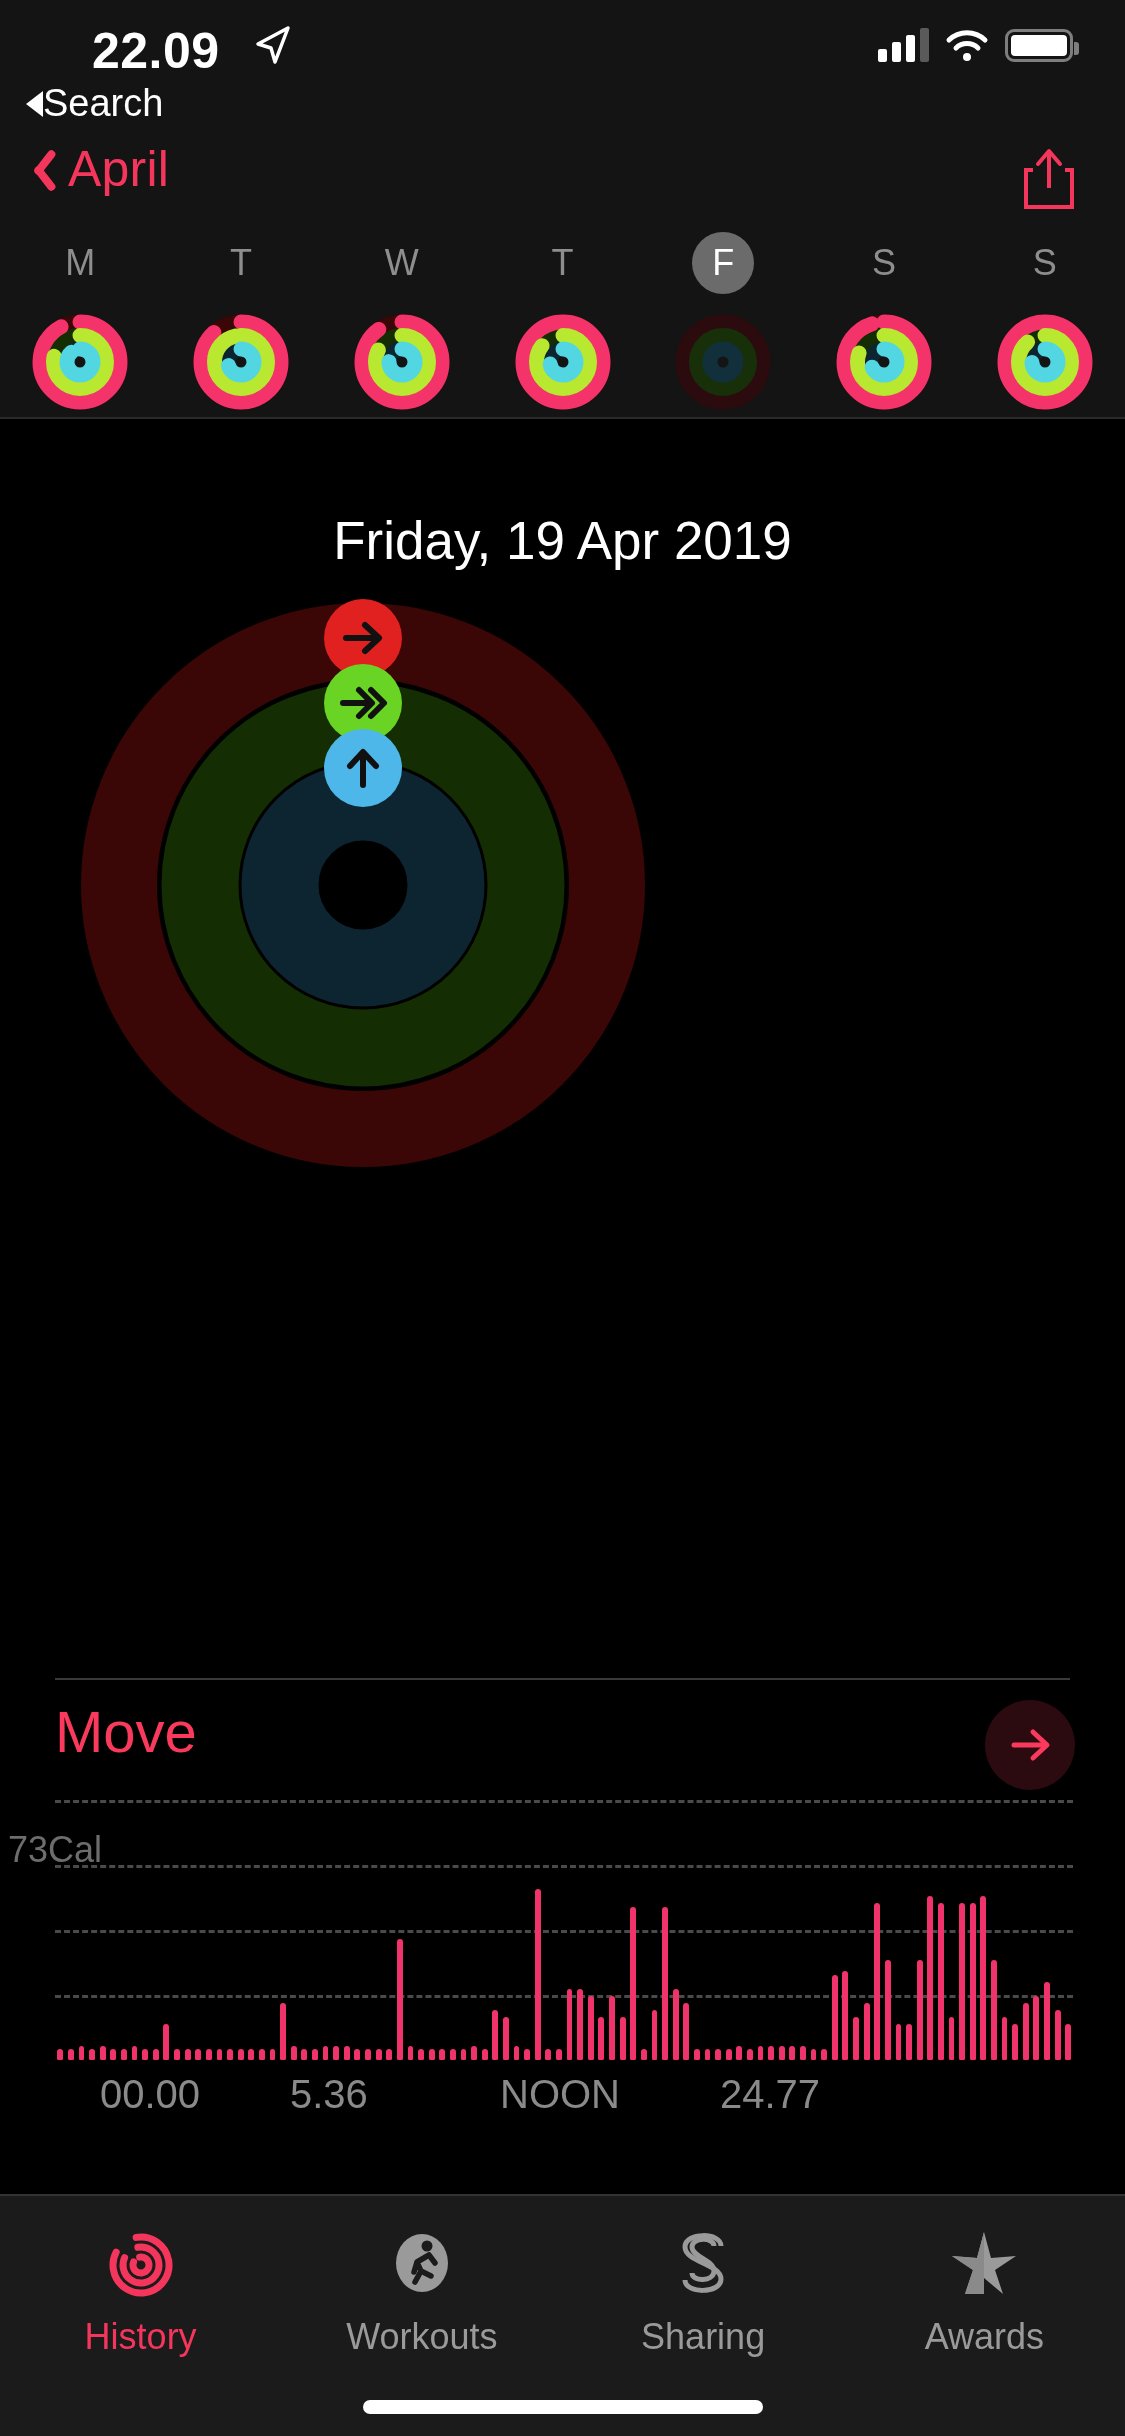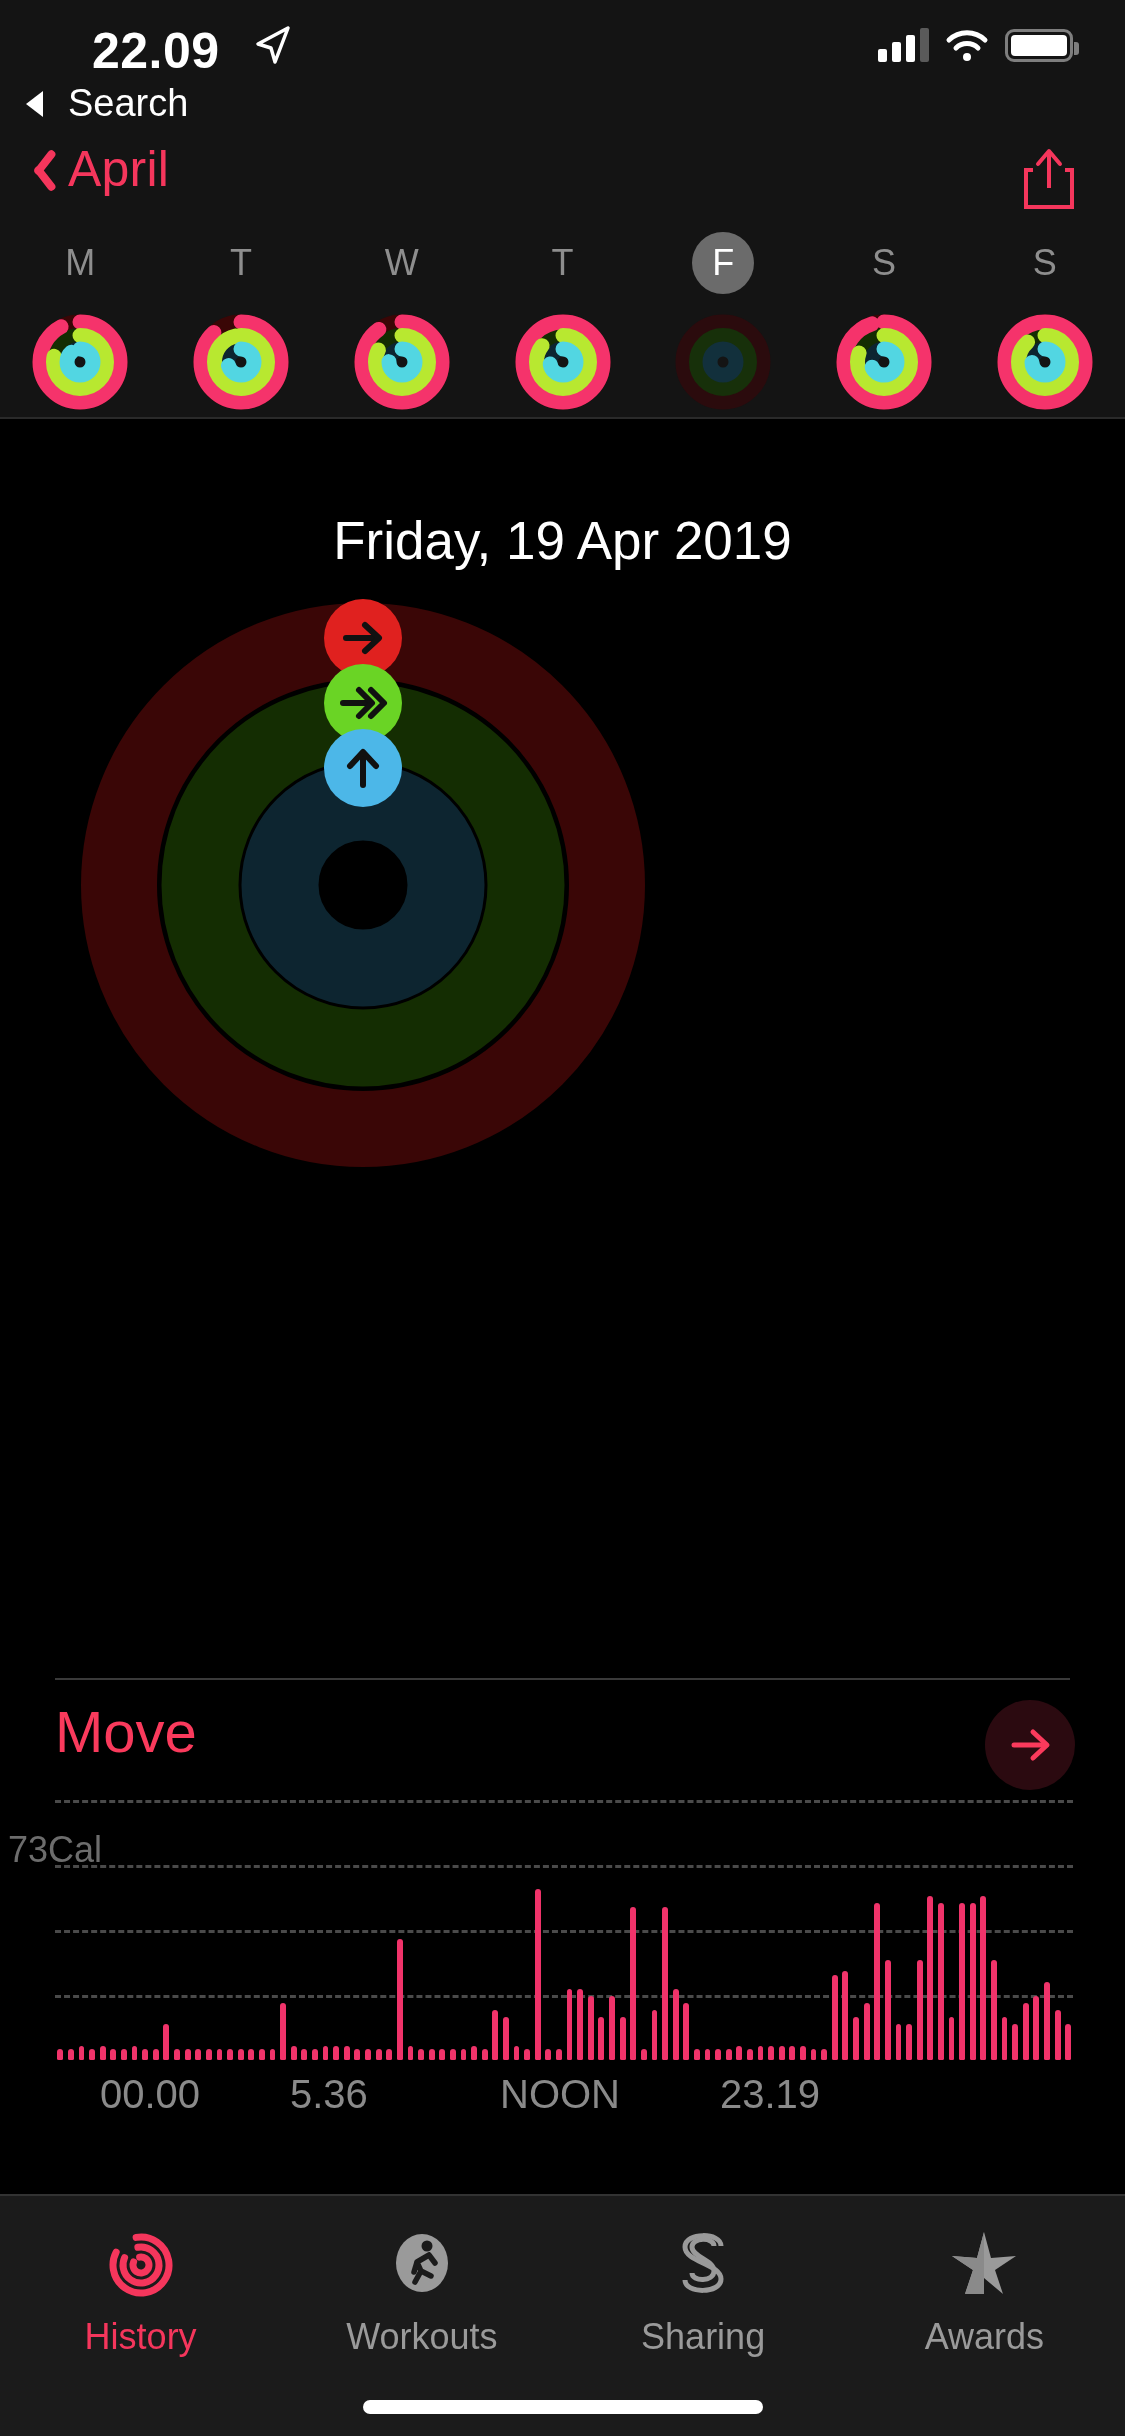--- a/index.html
+++ b/index.html
@@ -32,21 +32,21 @@
     border-radius:9px; position:relative; padding:3px;
   }
   .batt::after{
     content:""; position:absolute; right:-9px; top:10px; width:5px; height:13px;
     background:rgba(255,255,255,.45); border-radius:0 3px 3px 0;
   }
   .batt span{ display:block; height:100%; background:#fff; border-radius:4px; }
 
   
   .back-search{
-    position:absolute; left:26px; top:82px; display:flex; align-items:center; gap:25px;
+    position:absolute; left:26px; top:82px; display:flex; align-items:center; gap:0;
     color:#fff; font-size:38px; font-weight:400;
   }
   .tri-left{
     width:0;height:0;border-top:13px solid transparent;border-bottom:13px solid transparent;
     border-right:17px solid #fff;
   }
 
   
   .navbar{
     position:absolute; top:132px; left:0; width:1125px; height:88px; background:#141414;
@@ -452,21 +452,21 @@
       <div class="bar" title="22.45 · 16 Cal" style="height: 56.9863px; background: rgb(240, 51, 106);"></div>
       <div class="bar" title="23.00 · 18 Cal" style="height: 64.1096px; background: rgb(240, 51, 106);"></div>
       <div class="bar" title="23.15 · 22 Cal" style="height: 78.3562px; background: rgb(240, 51, 106);"></div>
       <div class="bar" title="23.30 · 14 Cal" style="height: 49.863px; background: rgb(240, 51, 106);"></div>
       <div class="bar" title="23.45 · 10 Cal" style="height: 35.6164px; background: rgb(240, 51, 106);"></div>
     </div>
   <div class="xaxis" id="xaxis">
       <div class="xtick" style="left: 100px;">00.00</div>
       <div class="xtick" style="left: 290px;">5.36</div>
       <div class="xtick" style="left: 500px;">NOON</div>
-      <div class="xtick" style="left: 720px;">23.19</div>
+      <div class="xtick" style="left: 720px;">24.77</div>
     </div>
 
   <div class="tabbar">
     <div class="tabs" id="tabs">
         <div class="tab active">
           <div class="tab-icon">
             <svg width="78" height="78" viewBox="0 0 78 78">
               <circle cx="39" cy="41" r="28" fill="none" stroke="#f5365c" stroke-width="7" stroke-dasharray="150 26" transform="rotate(-100 39 41)" stroke-linecap="round"></circle>
               <circle cx="39" cy="41" r="18" fill="none" stroke="#f5365c" stroke-width="7" stroke-dasharray="95 18" transform="rotate(-100 39 41)" stroke-linecap="round"></circle>
               <circle cx="39" cy="41" r="8" fill="none" stroke="#f5365c" stroke-width="7" stroke-dasharray="42 9" transform="rotate(-100 39 41)" stroke-linecap="round"></circle>

